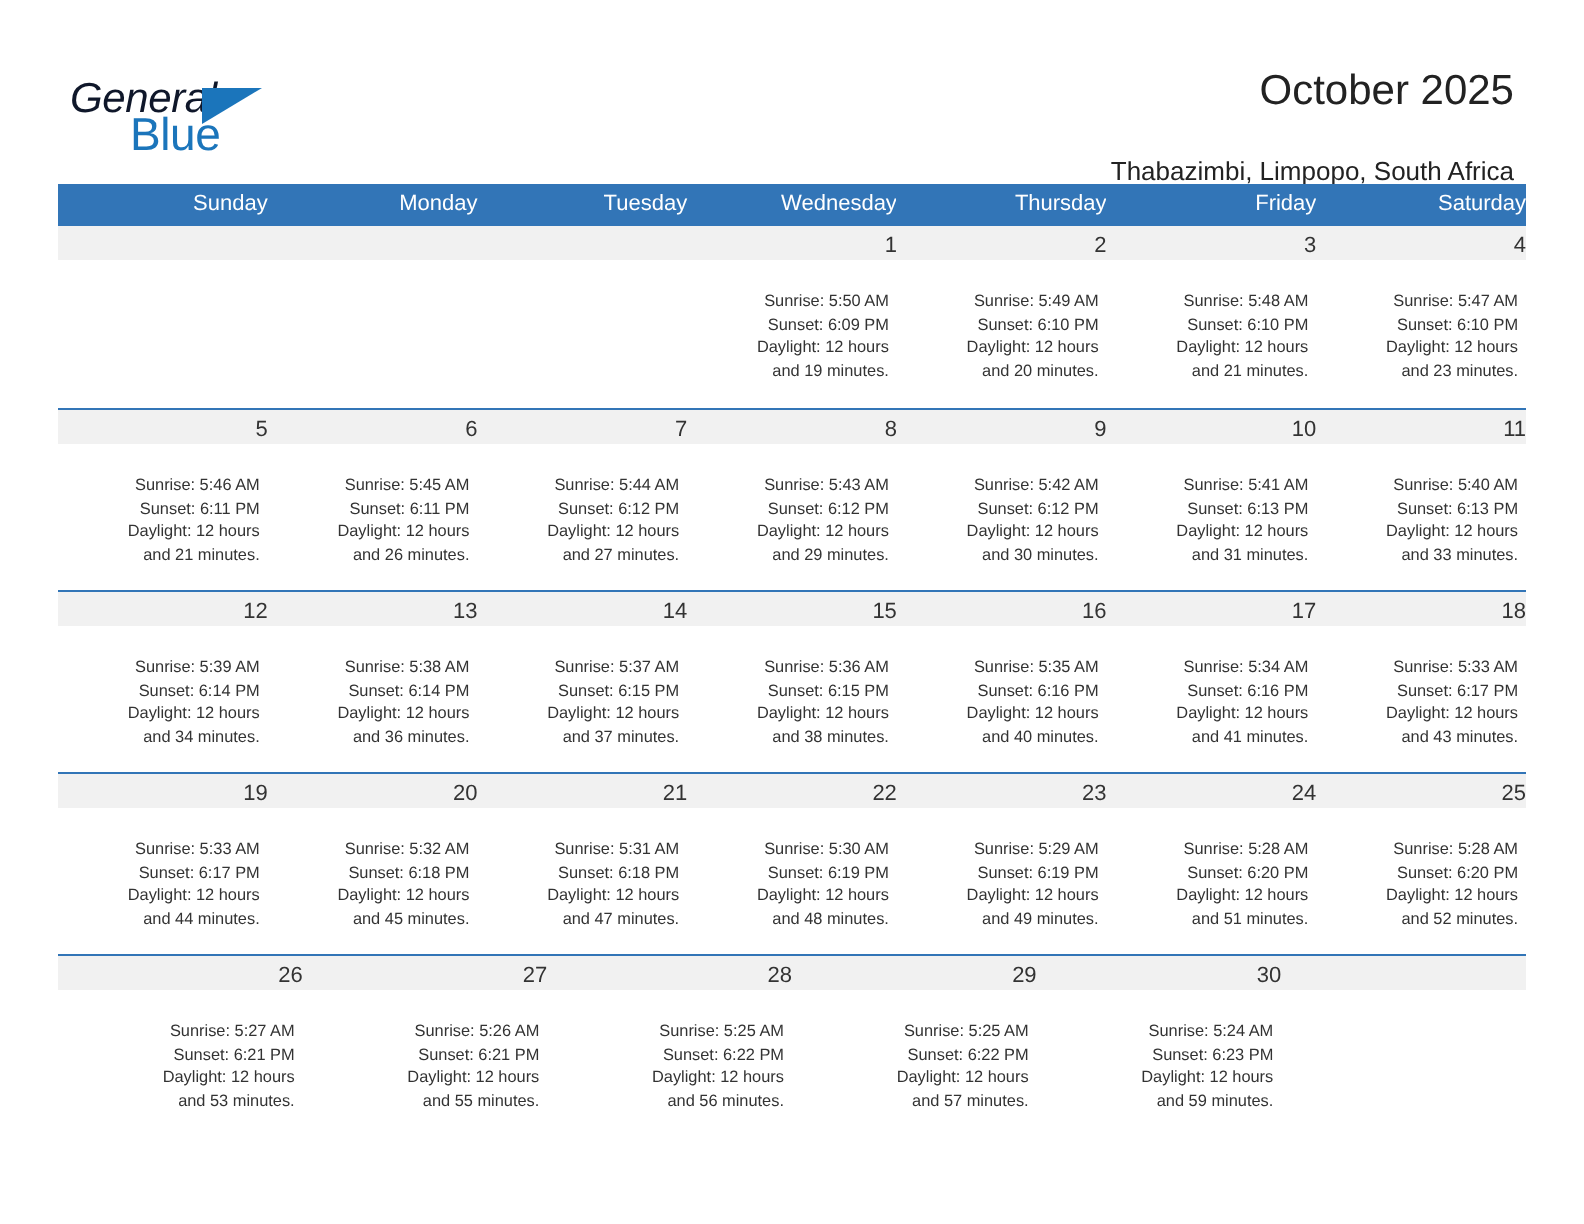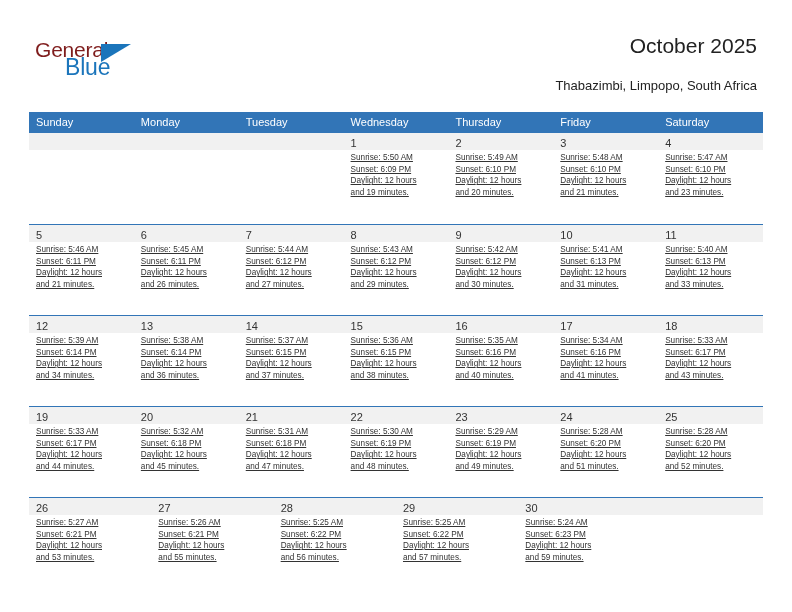--- a/index.html
+++ b/index.html
@@ -35,22 +35,23 @@
     top: 38px;
     width: 130px;
     height: 48px;
   }
   .logo-general {
     position: absolute;
     left: 0;
     top: 0;
     font-size: 21px;
     letter-spacing: -0.2px;
-    color: #7f1d1d;
+    color: #0f172a;
     font-family: "Liberation Sans", sans-serif;
+    font-style: italic;
   }
   .logo-triangle {
     position: absolute;
     left: 66px;
     top: 6px;
     width: 0;
     height: 0;
     border-left: 30px solid #1b75bb;
     border-bottom: 18px solid transparent;
   }
@@ -79,22 +80,23 @@
     font-size: 13px;
     color: #222222;
     text-align: center;
     white-space: nowrap;
   }
 
   
   .calendar {
     position: absolute;
     left: 29px;
-    top: 112px;
+    top: 92px;
     width: 734px;
+    text-align: right;
   }
   .weekday-row {
     display: flex;
     width: 734px;
     background: #3275b7;
     height: 21px;
   }
   .weekday {
     flex: 1 1 0;
     color: #ffffff;
@@ -128,25 +130,24 @@
     background: #f1f1f1;
     box-sizing: border-box;
     padding-left: 7px;
   }
   .day-number {
     font-size: 11px;
     line-height: 17px;
     color: #333333;
   }
   .day-info {
-    padding: 2px 4px 0 7px;
+    padding: 15px 4px 0 7px;
     font-size: 8.2px;
     line-height: 11.6px;
     color: #333333;
-    text-decoration: underline;
   }
   .day-info div {
     white-space: nowrap;
   }
   .day-cell.empty .day-number-strip {
     background: #f1f1f1;
   }
 </style>
 </head>
 <body>

